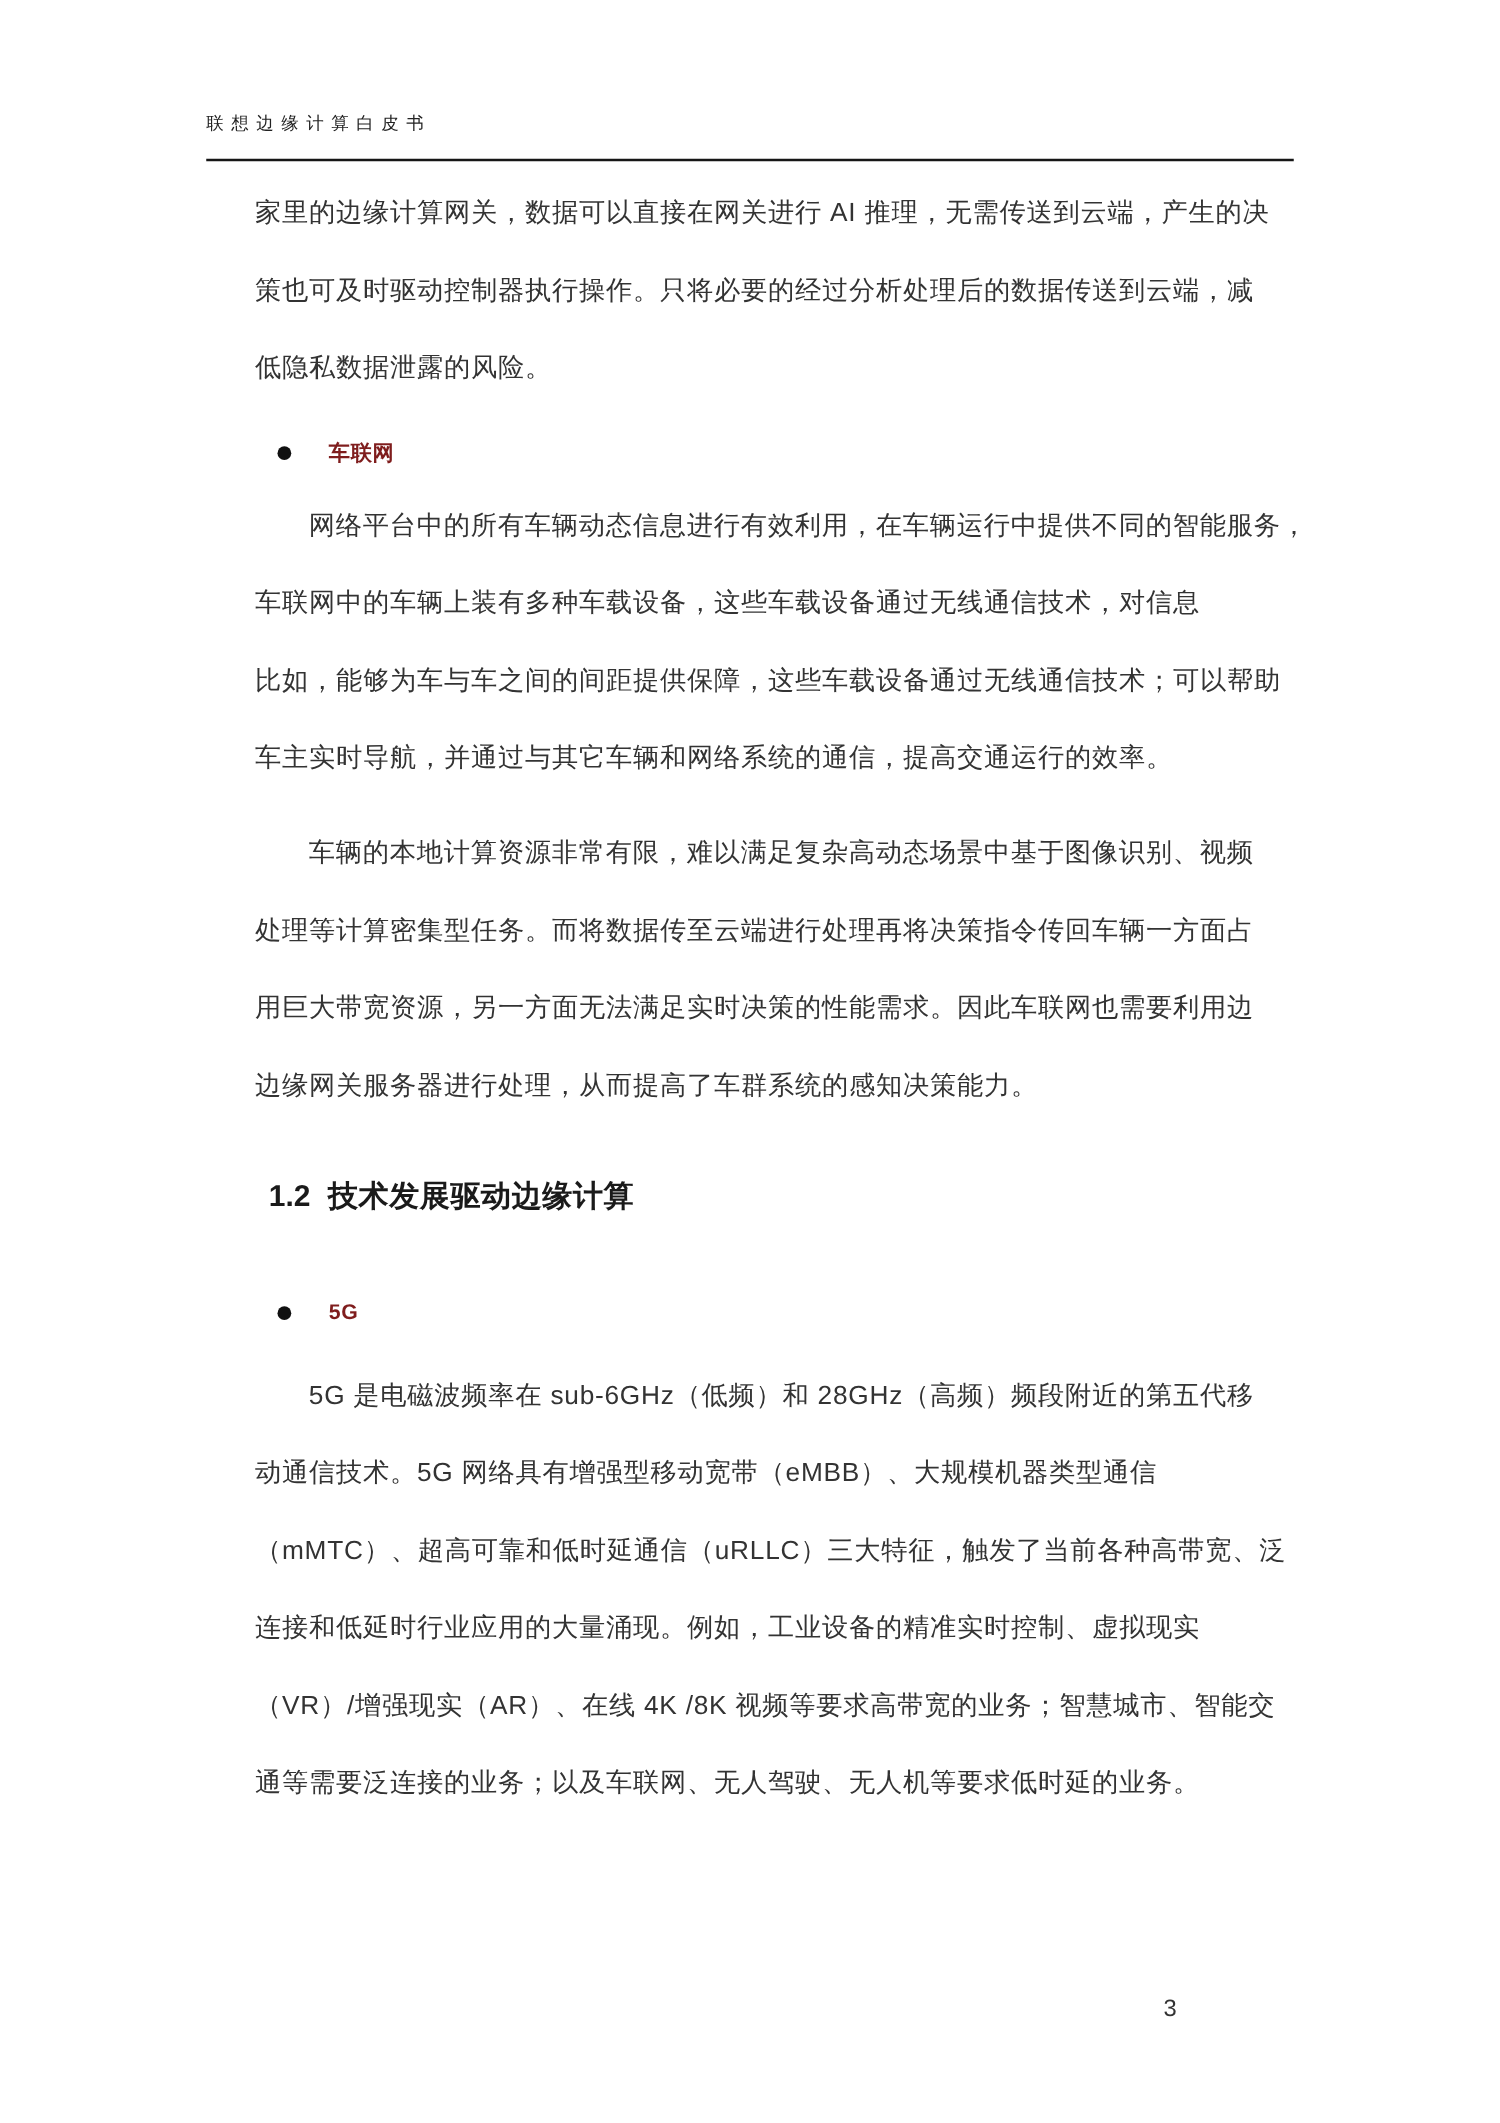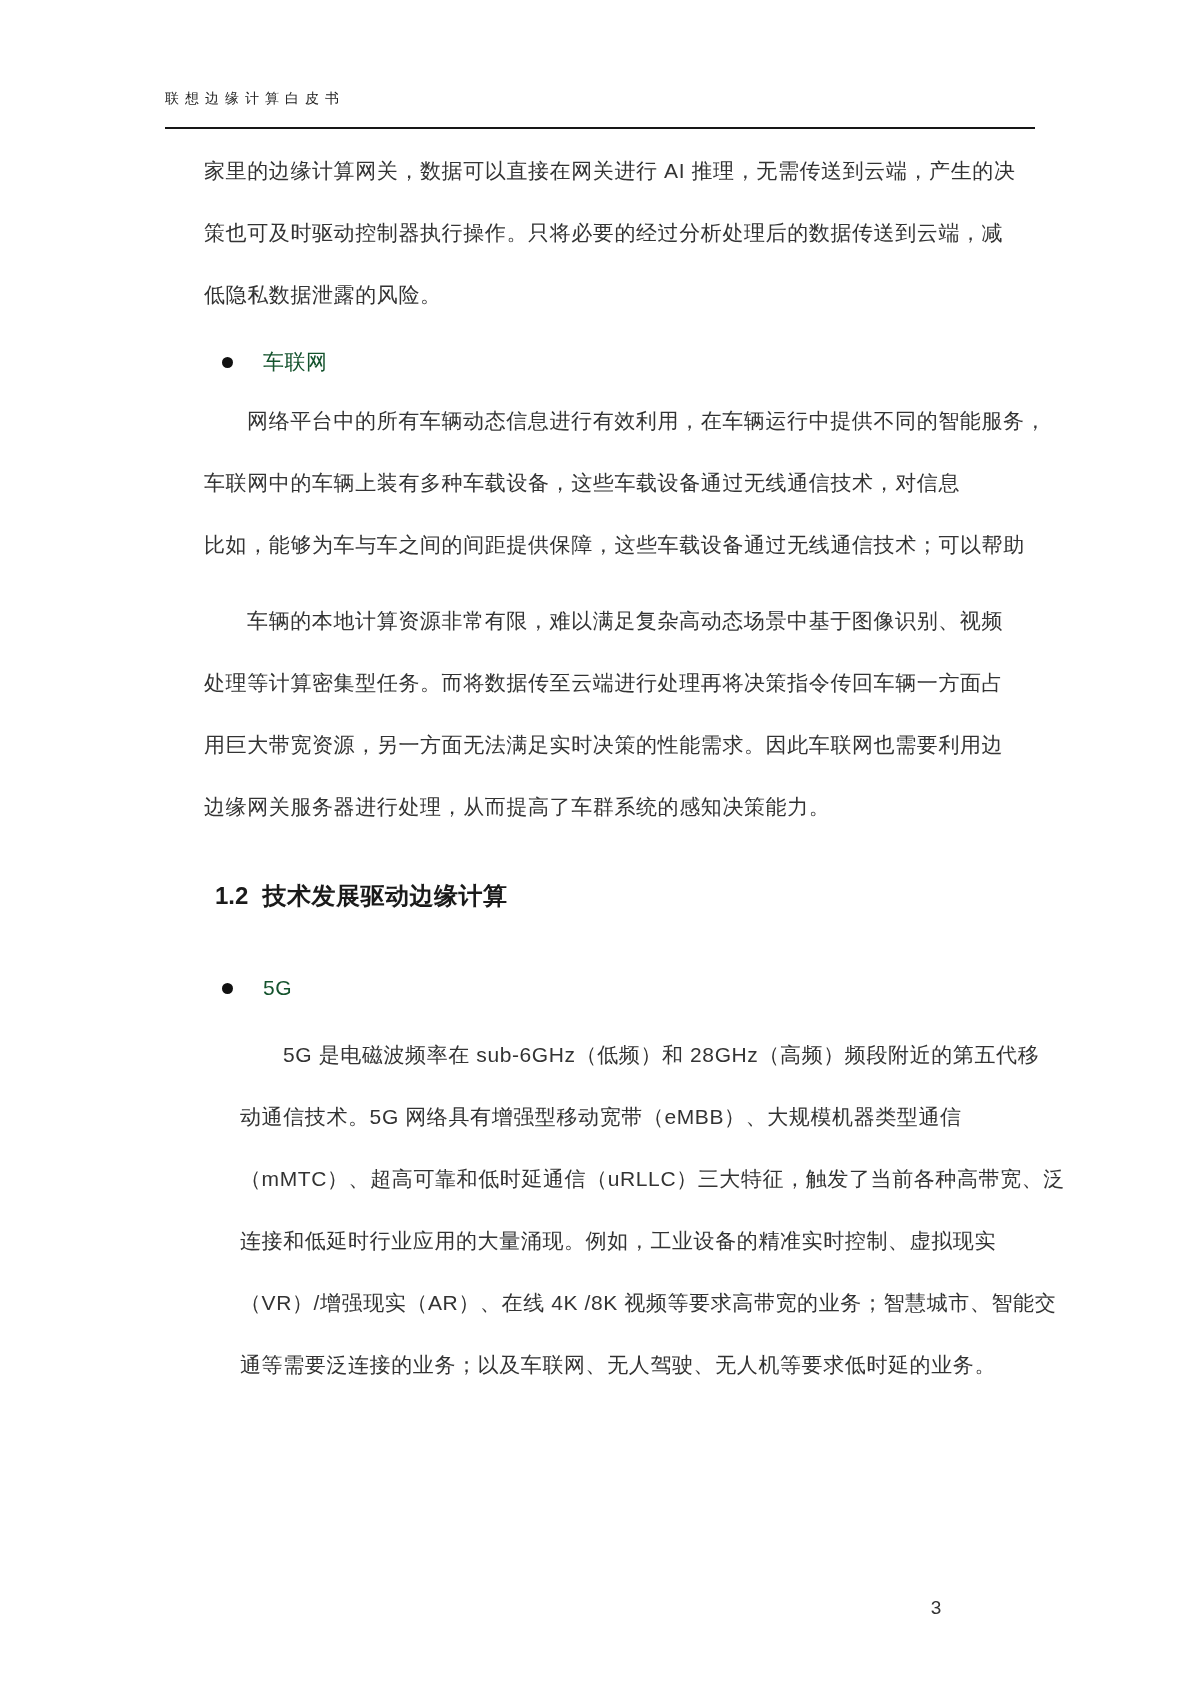--- a/index.html
+++ b/index.html
@@ -41,42 +41,42 @@
   .para { margin: 0; }
   .para .tline {
     font-size: 21px;
     line-height: 62px;
     letter-spacing: 0.6px;
     white-space: nowrap;
     color: #333333;
   }
   .indent-first .tline:first-child { text-indent: 2.05em; }
   .gap14 { margin-top: 14px; }
-  .gap8  { margin-top: 8px; margin-left: 36px; }
+  .gap8  { margin-top: 8px; }
   
   .bullet-row {
     display: flex;
     align-items: center;
     height: 56px;
     margin-top: 8px;
   }
   .bullet-row.gap34 { margin-top: 34px; }
   .bullet-dot {
     width: 11px;
     height: 11px;
     border-radius: 50%;
     background: #111111;
     margin-left: 18px;
     margin-right: 30px;
     flex: 0 0 auto;
   }
   .bullet-label {
-    font-size: 21px;
-    font-weight: normal;
-    color: #14532d;
+    font-size: 17px;
+    font-weight: bold;
+    color: #7f1d1d;
     letter-spacing: 0.5px;
   }
   
   .section-heading {
     margin-top: 28px;
     line-height: 60px;
     padding-left: 11px;
     font-size: 24px;
     font-weight: bold;
     color: #1a1a1a;
@@ -112,20 +112,21 @@
 
     <div class="bullet-row">
       <span class="bullet-dot"></span>
       <span class="bullet-label">车联网</span>
     </div>
 
     <div class="para indent-first">
         <div class="tline">网络平台中的所有车辆动态信息进行有效利用，在车辆运行中提供不同的智能服务，</div>
         <div class="tline">车联网中的车辆上装有多种车载设备，这些车载设备通过无线通信技术，对信息</div>
         <div class="tline">比如，能够为车与车之间的间距提供保障，这些车载设备通过无线通信技术；可以帮助</div>
+        <div class="tline">车主实时导航，并通过与其它车辆和网络系统的通信，提高交通运行的效率。</div>
       </div>
 
     <div class="para indent-first gap14">
         <div class="tline">车辆的本地计算资源非常有限，难以满足复杂高动态场景中基于图像识别、视频</div>
         <div class="tline">处理等计算密集型任务。而将数据传至云端进行处理再将决策指令传回车辆一方面占</div>
         <div class="tline">用巨大带宽资源，另一方面无法满足实时决策的性能需求。因此车联网也需要利用边</div>
         <div class="tline">边缘网关服务器进行处理，从而提高了车群系统的感知决策能力。</div>
       </div>
 
     <div class="section-heading">

